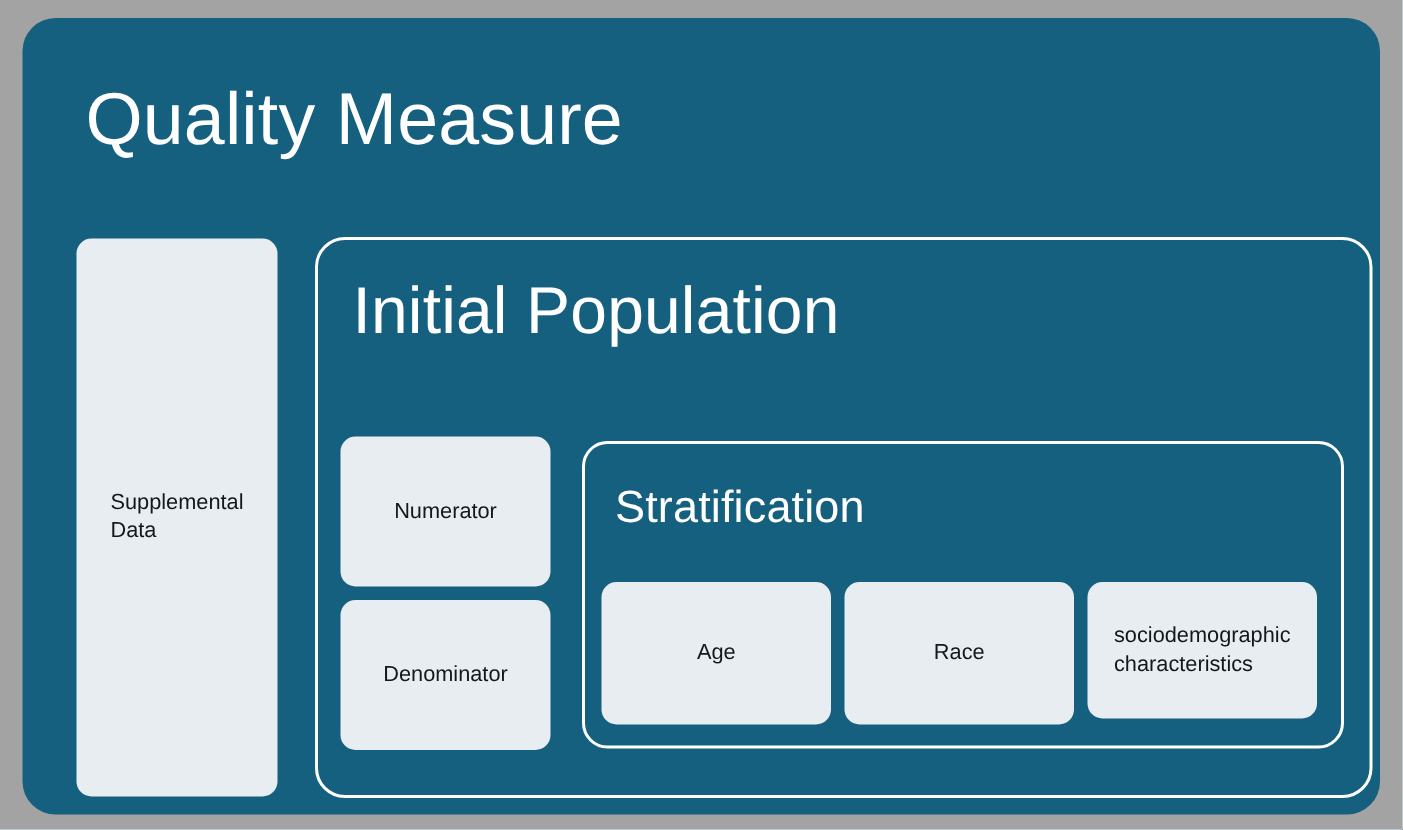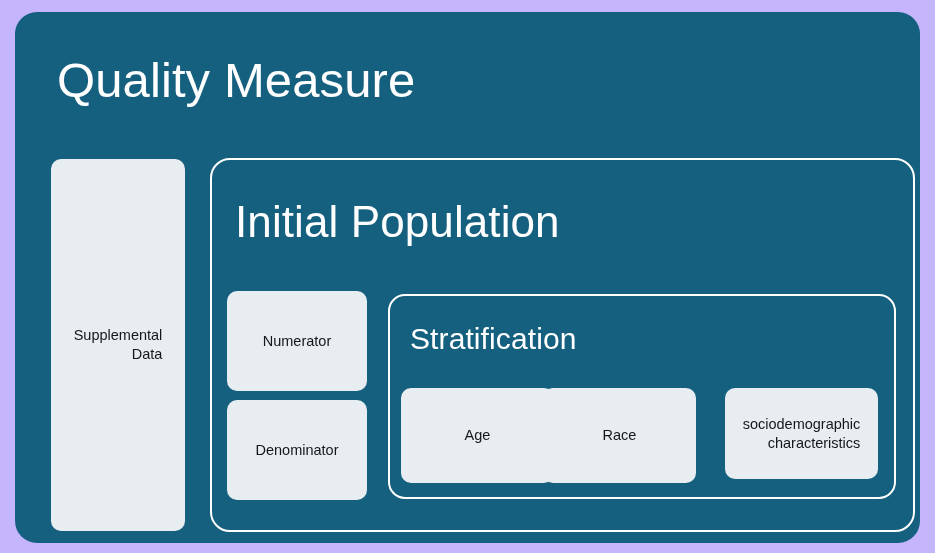--- a/index.html
+++ b/index.html
@@ -4,21 +4,21 @@
 <style>
   html, body {
     margin: 0;
     padding: 0;
     background: #ffffff;
   }
   #canvas {
     position: relative;
     width: 935px;
     height: 553px;
-    background: #c4b5fd;
+    background: #a3a3a3;
     overflow: hidden;
     font-family: "Liberation Sans", sans-serif;
     -webkit-font-smoothing: antialiased;
   }
 
   
   .outer-box {
     position: absolute;
     left: 15px;
     top: 12px;
@@ -38,21 +38,21 @@
     letter-spacing: 0.1px;
   }
   .heading-quality {
     left: 42px;
     top: 40px;
     font-size: 49px;
     line-height: 56px;
   }
   .heading-initial {
     left: 220px;
-    top: 184px;
+    top: 170px;
     font-size: 44px;
     line-height: 52px;
   }
   .heading-strat {
     left: 395px;
     top: 301px;
     font-size: 30px;
     line-height: 52px;
   }
 
@@ -80,21 +80,21 @@
 
   
   .card {
     position: absolute;
     background: #E7EDF1;
     border-radius: 10px;
     box-sizing: border-box;
     display: flex;
     align-items: center;
     justify-content: center;
-    text-align: right;
+    text-align: left;
     color: #14181c;
     font-size: 14.5px;
     line-height: 19px;
     padding: 4px 6px;
   }
 
   .card-supplemental {
     left: 36px;
     top: 147px;
     width: 134px;
@@ -112,21 +112,21 @@
     width: 140px;
     height: 100px;
   }
   .card-age {
     left: 386px;
     top: 376px;
     width: 153px;
     height: 95px;
   }
   .card-race {
-    left: 528px;
+    left: 548px;
     top: 376px;
     width: 153px;
     height: 95px;
   }
   .card-sociodemographic {
     left: 710px;
     top: 376px;
     width: 153px;
     height: 91px;
   }

